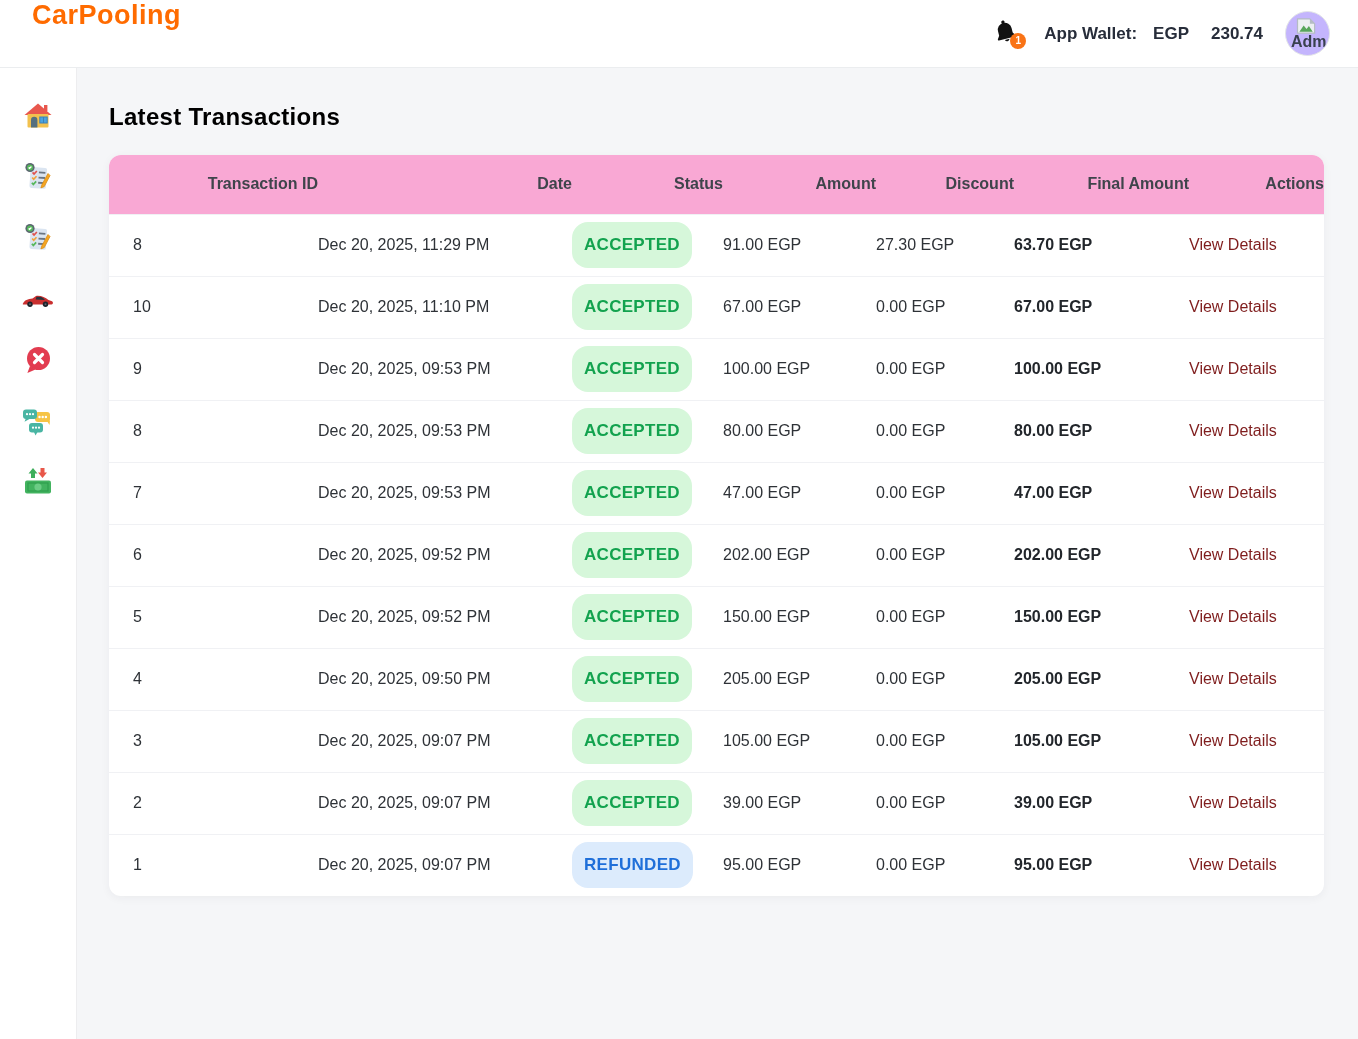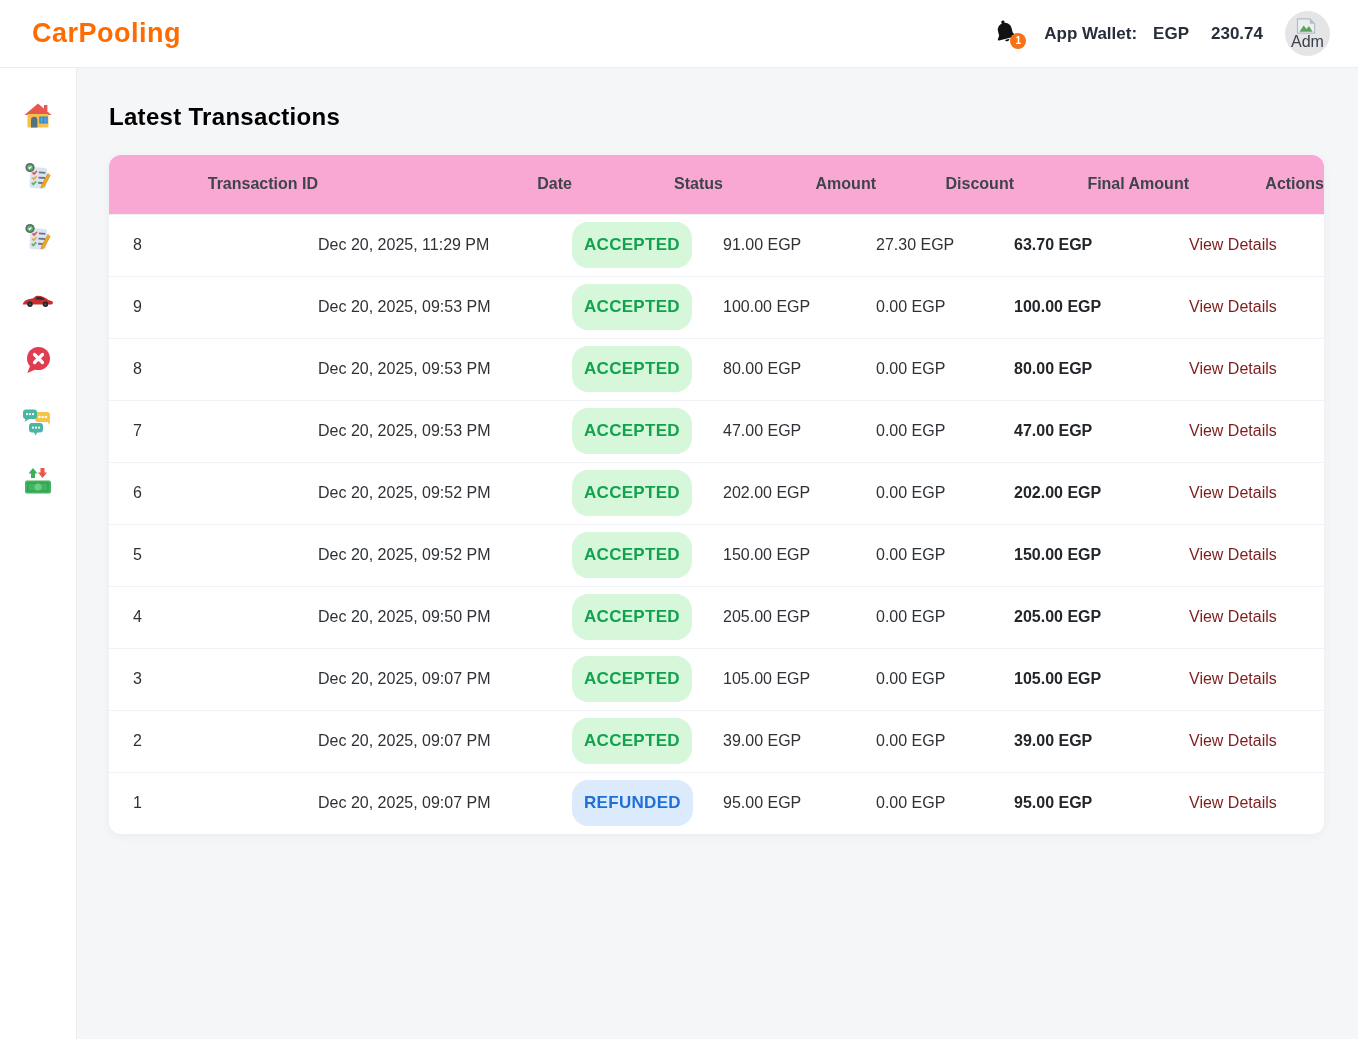--- a/index.html
+++ b/index.html
@@ -6,41 +6,41 @@
   html, body { width: 1358px; height: 1039px; overflow: hidden; }
   body {
     font-family: "Liberation Sans", "DejaVu Sans", sans-serif;
     background: #f5f6f8;
     color: #2e3237;
   }
 
   
   .topbar {
     height: 68px; background: #fff; border-bottom: 1px solid #ebedef;
-    display: flex; align-items: center; justify-content: space-between;
+    display: flex; justify-content: space-between;
     padding: 0 28px 0 32px;
   }
   .logo {
     font-size: 27px; font-weight: 800; color: #ff6b00; letter-spacing: 0.5px;
   }
   .topbar-right { display: flex; align-items: center; gap: 22px; }
   .bell-wrap { position: relative; width: 30px; height: 32px; cursor: pointer; }
   .bell-wrap svg { transform: rotate(-14deg); }
   .notif-badge {
     position: absolute; right: -4px; bottom: 1px;
     background: #f97316; color: #fff; font-size: 10px; font-weight: 700;
     width: 16px; height: 16px; border-radius: 50%;
     display: flex; align-items: center; justify-content: center;
   }
   .wallet { font-size: 17px; font-weight: 600; color: #272d3a; display: flex; gap: 16px; }
   .wallet .amt { margin-left: 6px; }
   .avatar {
     width: 45px; height: 45px; border-radius: 50%;
-    border: 1px solid #e3e5e8; background: #e5e5e5; overflow: hidden;
-    position: relative; cursor: pointer; flex: 0 0 auto;
+    border: 1px solid #e3e5e8; background: #c4b5fd; overflow: hidden;
+    position: relative; cursor: pointer; flex: 0 0 auto; font-weight: bold;
   }
   .avatar svg { position: absolute; left: 9px; top: 5px; }
   .avatar .alt { position: absolute; left: 5px; top: 21px; font-size: 16px; color: #39404e; white-space: nowrap; }
 
   
   .shell { display: flex; height: 971px; }
   .sidebar {
     width: 77px; background: #fff; border-right: 1px solid #ededef;
     display: flex; flex-direction: column; align-items: center;
     padding-top: 32px; gap: 27px; flex: 0 0 auto;
@@ -263,20 +263,33 @@
                 <span class="badge accepted">ACCEPTED</span>
               </td>
               <td>91.00 EGP</td>
               <td>27.30 EGP</td>
               <td class="final">63.70 EGP</td>
               <td>
                 <a class="details-link">View Details</a>
               </td>
             </tr>
             <tr>
+              <td>10</td>
+              <td>Dec 20, 2025, 11:10 PM</td>
+              <td>
+                <span class="badge accepted">ACCEPTED</span>
+              </td>
+              <td>67.00 EGP</td>
+              <td>0.00 EGP</td>
+              <td class="final">67.00 EGP</td>
+              <td>
+                <a class="details-link">View Details</a>
+              </td>
+            </tr>
+            <tr>
               <td>9</td>
               <td>Dec 20, 2025, 09:53 PM</td>
               <td>
                 <span class="badge accepted">ACCEPTED</span>
               </td>
               <td>100.00 EGP</td>
               <td>0.00 EGP</td>
               <td class="final">100.00 EGP</td>
               <td>
                 <a class="details-link">View Details</a>

